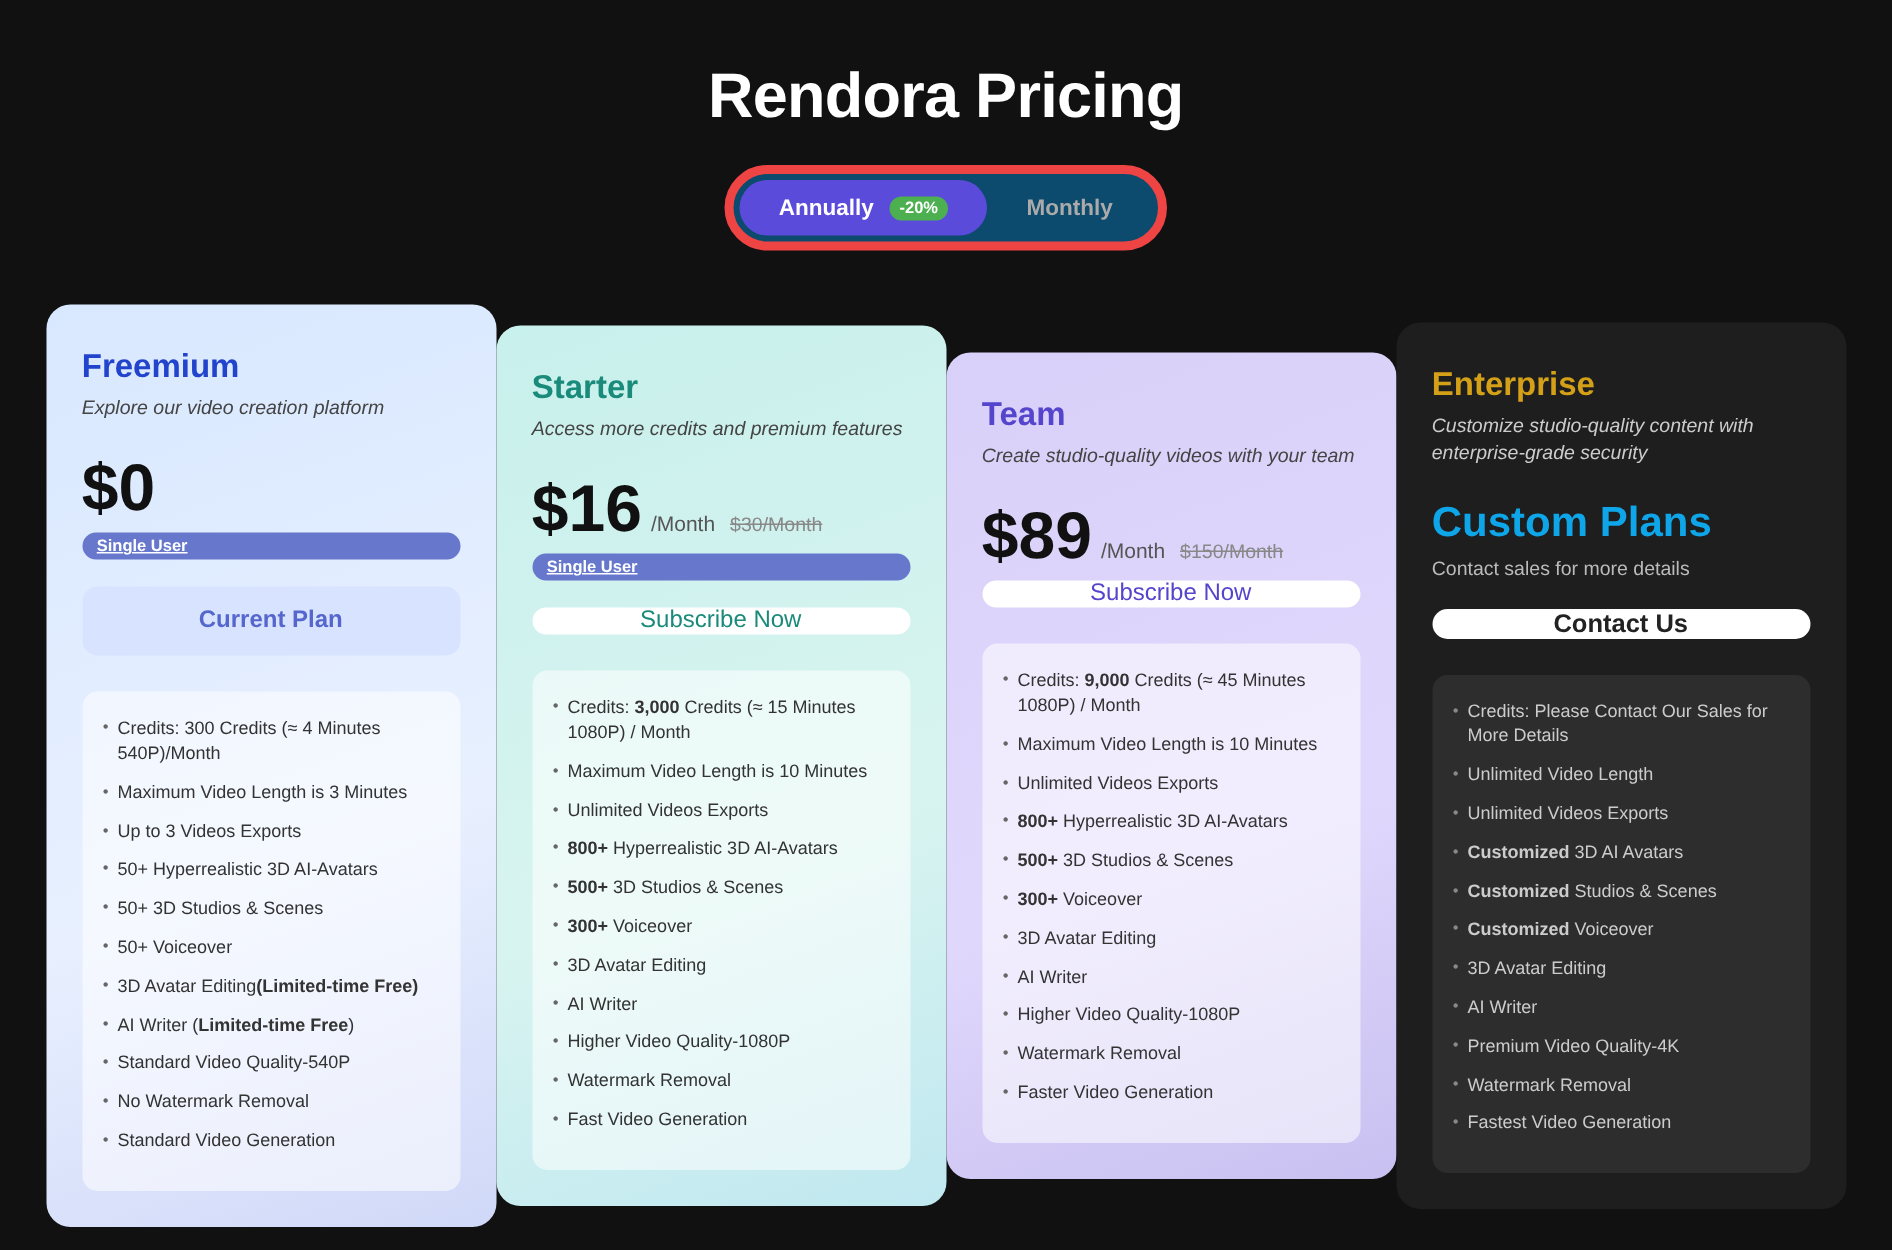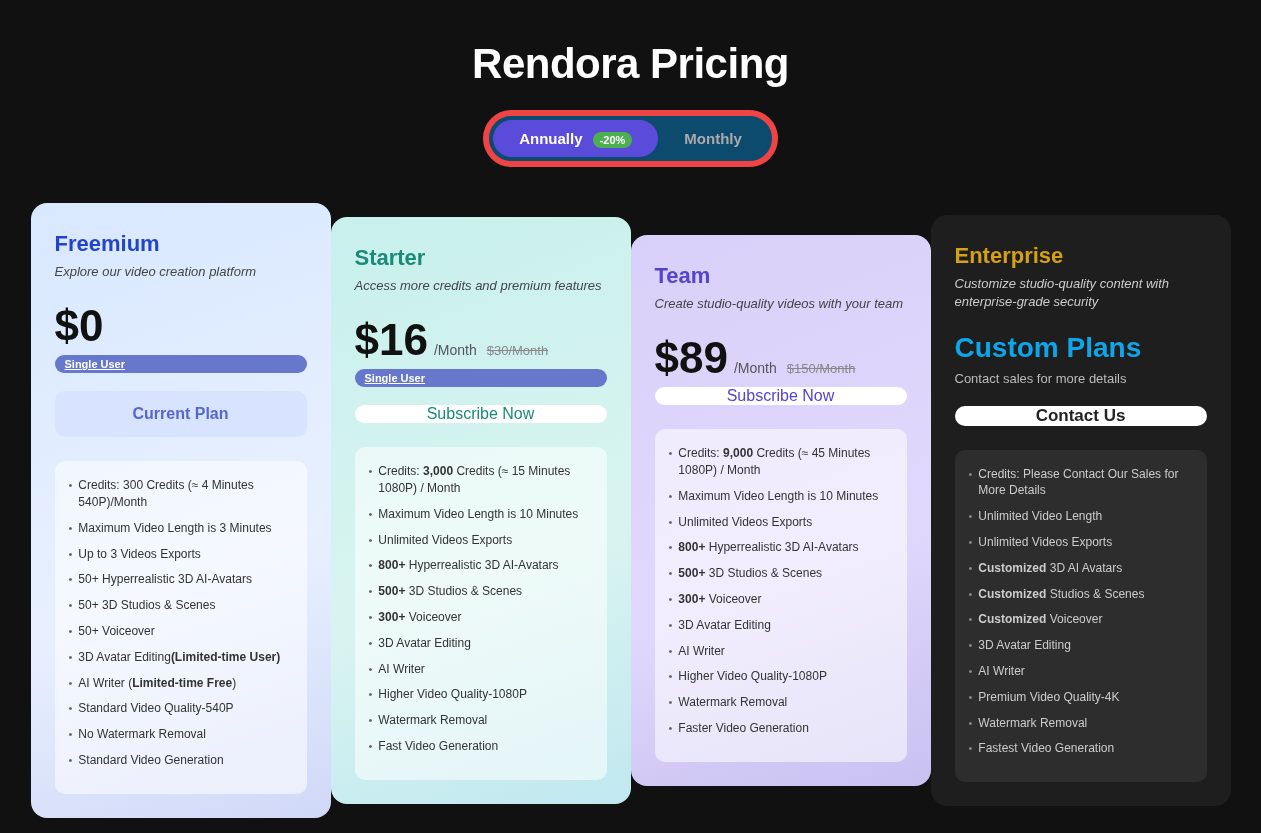--- a/index.html
+++ b/index.html
@@ -259,21 +259,21 @@
       <div class="feature-item">
           <span class="feature-bullet">•</span>
           <span>50+ 3D Studios &amp; Scenes</span>
         </div>
       <div class="feature-item">
           <span class="feature-bullet">•</span>
           <span>50+ Voiceover</span>
         </div>
       <div class="feature-item">
           <span class="feature-bullet">•</span>
-          <span>3D Avatar Editing<span class="bold">(Limited-time User)</span></span>
+          <span>3D Avatar Editing<span class="bold">(Limited-time Free)</span></span>
         </div>
       <div class="feature-item">
           <span class="feature-bullet">•</span>
           <span>AI Writer (<span class="bold">Limited-time Free</span>)</span>
         </div>
       <div class="feature-item">
           <span class="feature-bullet">•</span>
           <span>Standard Video Quality-540P</span>
         </div>
       <div class="feature-item">

